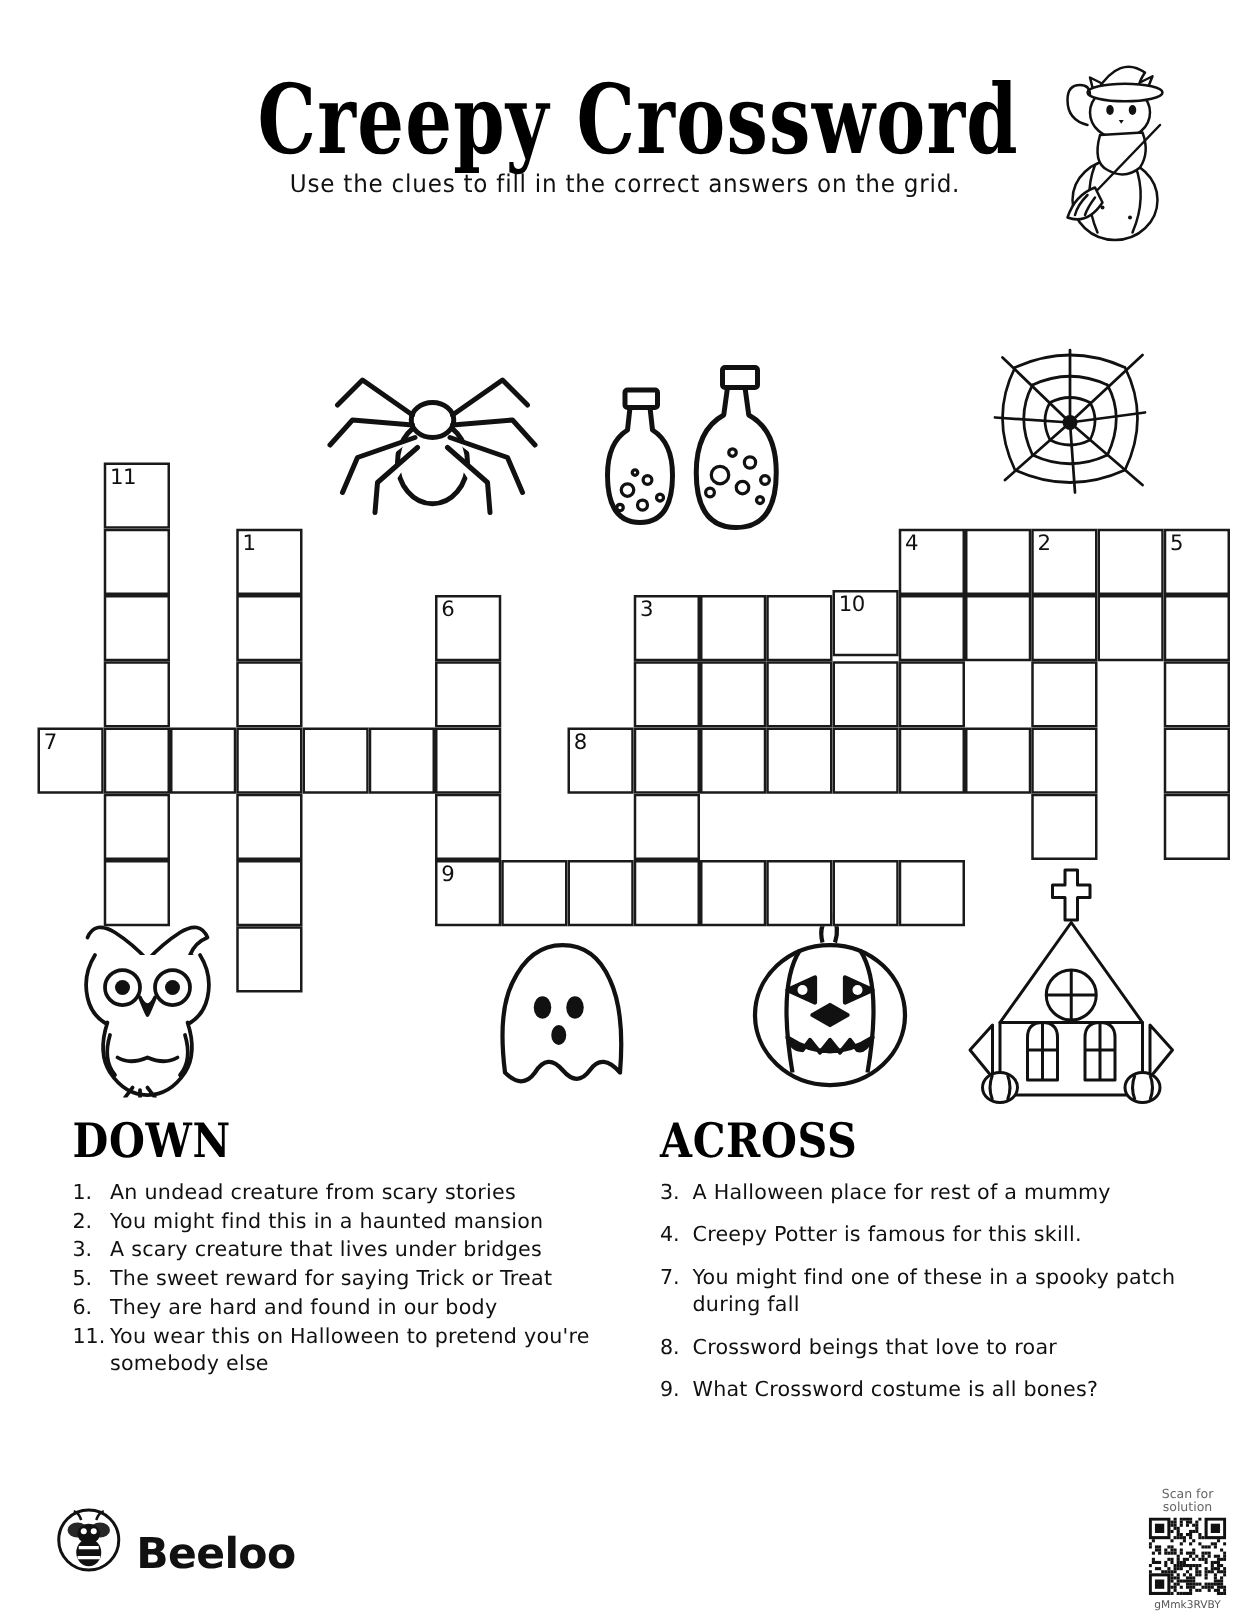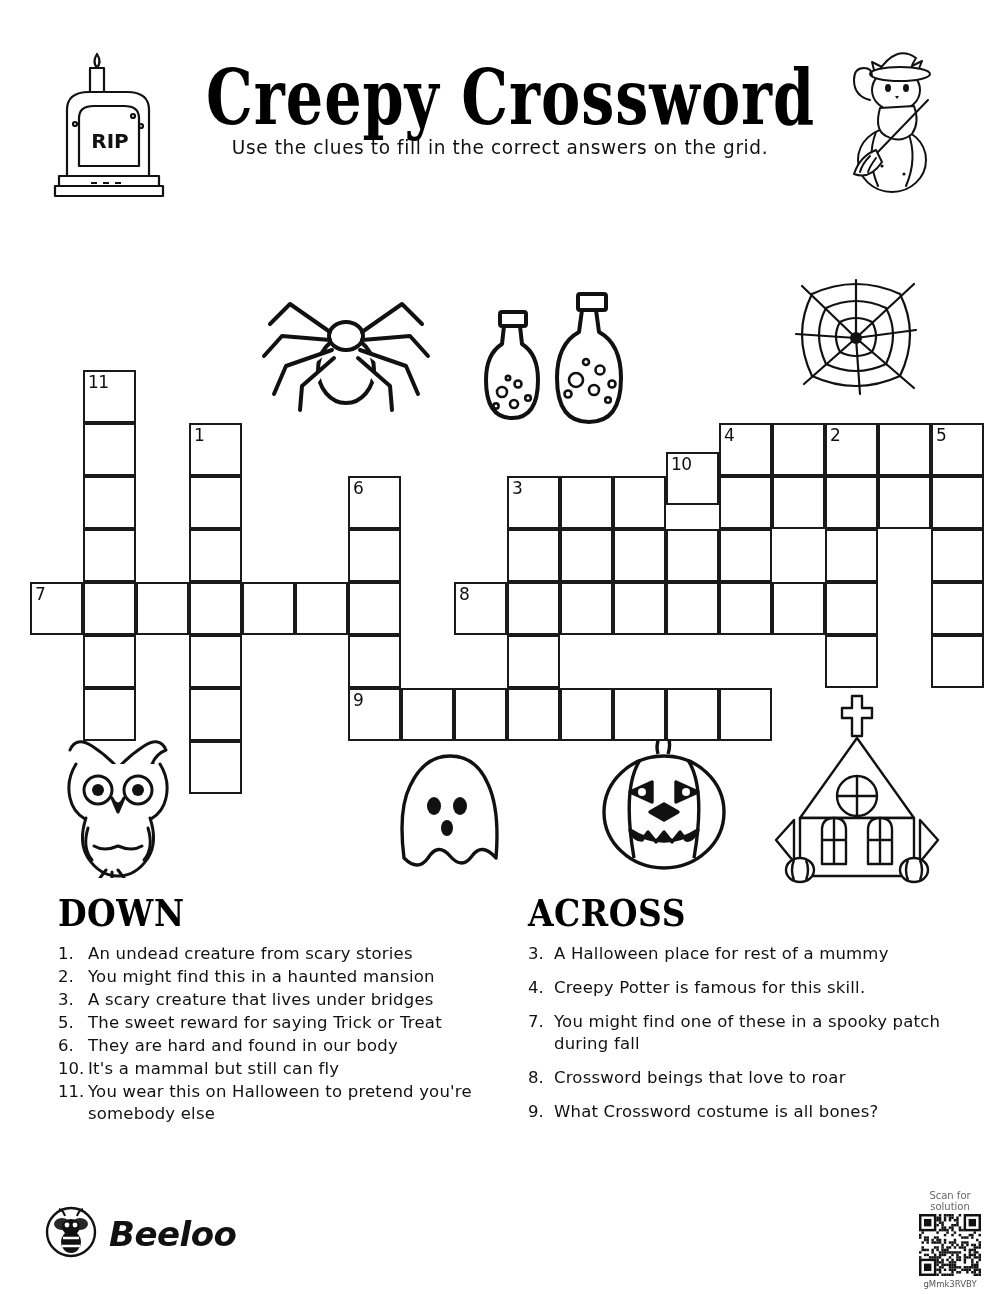--- a/index.html
+++ b/index.html
@@ -103,21 +103,21 @@
     text-align: left;
     flex: 0 0 auto;
     padding-right: 2px;
   }
   .clue-text { flex: 1 1 auto; letter-spacing: 0.2px; }
   #across-col .clue-item { margin-bottom: 11px; line-height: 1.38; }
   #across-col .clue-num { min-width: 26px; }
 
   
   #footer { position: absolute; left: 0; top: 1190px; width: 1000px; height: 104px; }
-  #brand { position: absolute; left: 45px; top: 16px; display: flex; align-items: center; font-style: italic; }
+  #brand { position: absolute; left: 45px; top: 16px; display: flex; align-items: flex-end; }
   #brand-name {
     font-family: "DejaVu Sans", sans-serif;
     font-weight: bold;
     font-size: 34px;
     letter-spacing: -0.5px;
     color: #111;
     margin-left: 12px;
   }
   #copyright {
     position: absolute;
@@ -131,43 +131,20 @@
   #qr-block { position: absolute; left: 910px; top: 0px; width: 80px; text-align: center; }
   #qr-caption { font-family: "DejaVu Sans", sans-serif; font-size: 10px; color: #666; margin-bottom: 2px; }
   #qr-code { width: 62px; height: 62px; margin: 0 auto; }
   #qr-id { font-family: "DejaVu Sans", sans-serif; font-size: 8.5px; color: #555; margin-top: 3px; }
 </style>
 </head>
 <body>
 
 <div id="header">
 
-  <div class="art" style="left:45px; top:48px; width:130px; height:150px;">
-    <svg viewBox="0 0 130 150" width="130" height="150">
-      <g fill="none" stroke="#111" stroke-width="2.2" stroke-linejoin="round">
-
-        <path d="M52 6 q5 8 0 14 q-5 -6 0 -14z" fill="#fff"></path>
-
-        <path d="M45 20 h14 v26 q-7 5 -14 0 z" fill="#fff"></path>
-        <path d="M45 44 q2 8 -1 12 M59 44 q-1 8 2 11"></path>
-
-        <path d="M22 62 q0 -18 22 -18 h38 q22 0 22 18 v66 h-82 z" fill="#fff"></path>
-        <path d="M34 70 q0 -12 15 -12 h30 q15 0 15 12 v48 h-60 z" fill="#fff"></path>
-
-        <path d="M14 128 h100 v10 h-100 z" fill="#fff"></path>
-        <path d="M10 138 h108 v10 h-108 z" fill="#fff"></path>
-        <path d="M46 135 h6 M58 135 h6 M70 135 h6"></path>
-
-        <circle cx="88" cy="68" r="2"></circle>
-        <circle cx="96" cy="78" r="2"></circle>
-        <circle cx="30" cy="76" r="2"></circle>
-      </g>
-      <text x="65" y="100" font-family="DejaVu Sans, sans-serif" font-size="20" font-weight="bold" text-anchor="middle" fill="#111">RIP</text>
-    </svg>
-  </div>
 
   <div id="title">Creepy Crossword</div>
   <div id="subtitle">Use the clues to fill in the correct answers on the grid.</div>
 
   <div class="art" style="left:818px; top:42px; width:140px; height:155px;">
     <svg viewBox="0 0 140 155" width="140" height="155">
       <g fill="#fff" stroke="#111" stroke-width="2" stroke-linejoin="round" stroke-linecap="round">
 
         <ellipse cx="74" cy="118" rx="34" ry="32"></ellipse>
         <path d="M58 90 q-10 26 2 54 M90 90 q10 26 -2 54"></path>
@@ -370,21 +347,21 @@
     <div class="cell" style="left: 136px; top: 582px;"></div>
     <div class="cell" style="left: 189px; top: 582px;"></div>
     <div class="cell" style="left: 242px; top: 582px;"></div>
     <div class="cell" style="left: 295px; top: 582px;"></div>
     <div class="cell" style="left: 348px; top: 582px;"></div>
     <div class="cell" style="left: 507px; top: 476px;">
       <span class="num">3</span>
     </div>
     <div class="cell" style="left: 560px; top: 476px;"></div>
     <div class="cell" style="left: 613px; top: 476px;"></div>
-    <div class="cell" style="left: 666px; top: 452px;">
+    <div class="cell" style="left: 666px; top: 472px;">
       <span class="num">10</span>
     </div>
     <div class="cell" style="left: 719px; top: 476px;"></div>
     <div class="cell" style="left: 772px; top: 476px;"></div>
     <div class="cell" style="left: 825px; top: 476px;"></div>
     <div class="cell" style="left: 878px; top: 476px;"></div>
     <div class="cell" style="left: 931px; top: 476px;"></div>
     <div class="cell" style="left: 719px; top: 423px;">
       <span class="num">4</span>
     </div>
@@ -446,24 +423,20 @@
           <span class="clue-num">3.</span>
           <span class="clue-text">A scary creature that lives under bridges</span>
         </li>
         <li class="clue-item">
           <span class="clue-num">5.</span>
           <span class="clue-text">The sweet reward for saying Trick or Treat</span>
         </li>
         <li class="clue-item">
           <span class="clue-num">6.</span>
           <span class="clue-text">They are hard and found in our body</span>
-        </li>
-        <li class="clue-item">
-          <span class="clue-num">10.</span>
-          <span class="clue-text">It's a mammal but still can fly</span>
         </li>
         <li class="clue-item">
           <span class="clue-num">11.</span>
           <span class="clue-text">You wear this on Halloween to pretend you're somebody else</span>
         </li>
       </ul>
   </div>
 
   <div class="clue-col" id="across-col">
     <div class="clue-heading">ACROSS</div>

